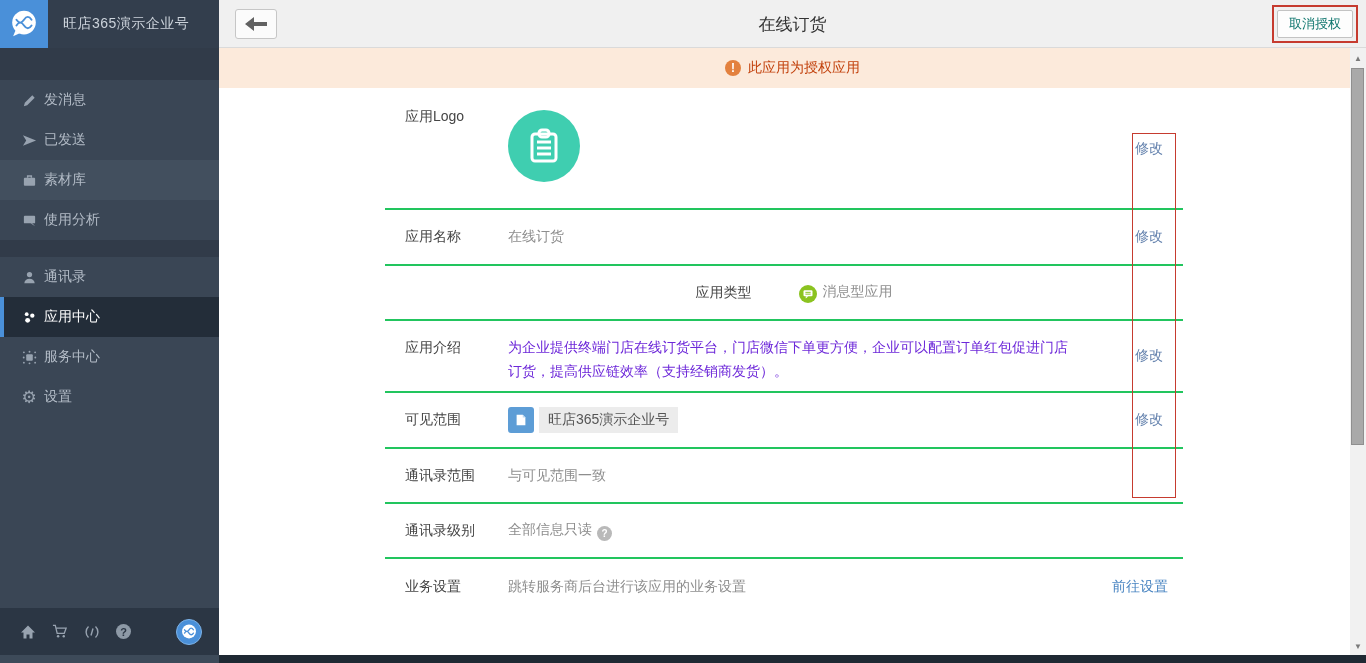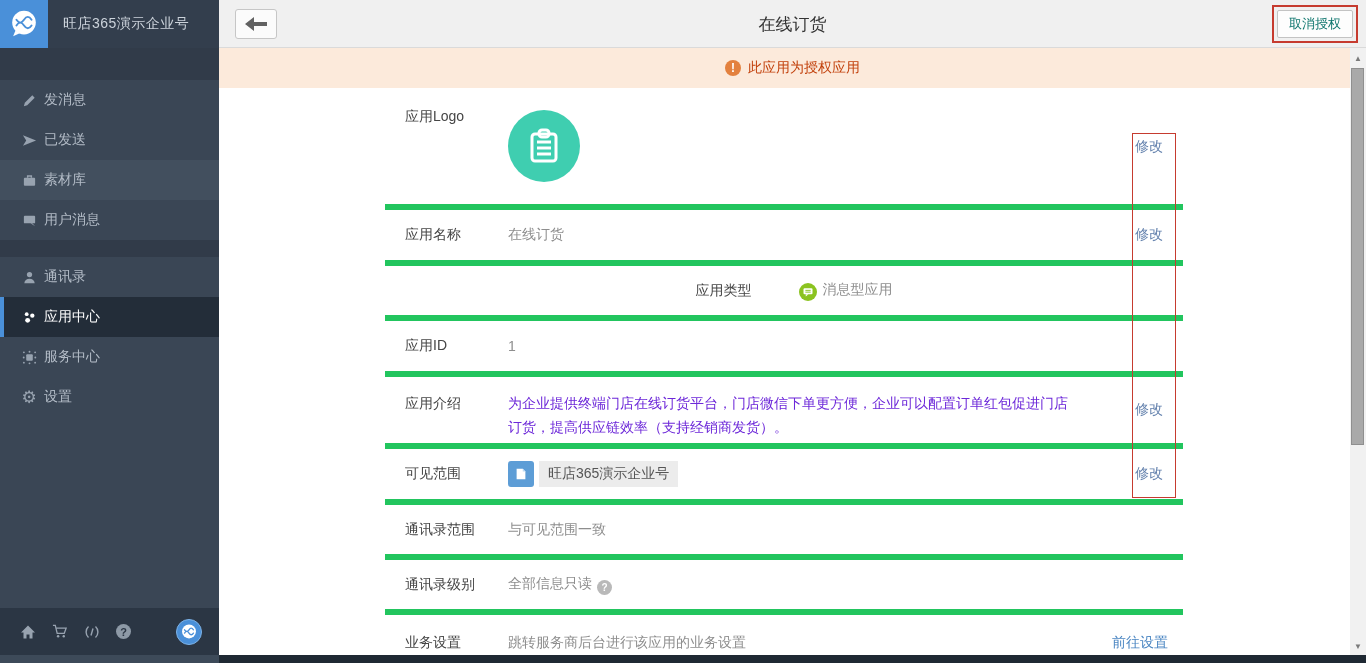--- a/index.html
+++ b/index.html
@@ -33,21 +33,21 @@
   #cancel-btn { min-width:71px; height:28px; background:#fdfdfd; border:1px solid #c3c3c3; border-radius:2px; font-size:13px; color:#0f766e; padding:0 11px; cursor:pointer; font-family:inherit; }
 
   
   #notice { position:absolute; left:219px; top:48px; right:0; height:40px; background:#fceadb; display:flex; align-items:center; justify-content:center; }
   #notice-icon { width:16px; height:16px; border-radius:50%; background:#e3813e; color:#fff; font-size:12px; font-weight:bold; display:flex; align-items:center; justify-content:center; margin-right:7px; }
   #notice-text { font-size:14px; color:#c2410c; }
 
   
   #content { position:absolute; left:219px; top:88px; right:0; height:568px; background:#fff; overflow:hidden; }
   #rows { position:absolute; left:166px; top:2px; width:798px; }
-  .row { position:relative; border-bottom:6px solid #22c55e; display:flex; align-items:center; }
+  .row { position:relative; border-bottom:2px solid #22c55e; display:flex; align-items:center; }
   .row.top-align { align-items:flex-start; }
   .row-label { width:103px; padding-left:20px; font-size:14px; color:#454545; flex:0 0 123px; }
   .row.top-align .row-label { padding-top:18px; }
   .row-value { font-size:14px; color:#8e8e8e; }
   .modify-link { position:absolute; right:20px; top:50%; transform:translateY(-50%); font-size:14px; color:#6381ad; text-decoration:none; cursor:pointer; }
   .go-link { position:absolute; right:15px; top:50%; transform:translateY(-50%); font-size:14px; color:#4b86c2; text-decoration:none; cursor:pointer; }
   #app-logo-circle { width:72px; height:72px; border-radius:50%; background:#3fceb0; margin-top:20px; display:flex; align-items:center; justify-content:center; }
   .type-icon { width:18px; height:18px; border-radius:50%; background:#8bc320; display:inline-flex; align-items:center; justify-content:center; margin-right:6px; vertical-align:-4px; }
   .scope-wrap { display:flex; align-items:center; }
   .scope-icon { width:26px; height:26px; border-radius:3px; background:#5d9dd6; display:flex; align-items:center; justify-content:center; margin-right:5px; }
@@ -106,21 +106,21 @@
       </span>
       <span>素材库</span>
     </div>
     <div class="nav-item">
       <span class="nicon">
         <svg width="15" height="15" viewBox="0 0 16 16">
             <rect x="2" y="3" width="12" height="8" rx="1" fill="#98a3b0"></rect>
             <path d="M11 11 L14 14 L9 11 Z" fill="#98a3b0"></path>
           </svg>
       </span>
-      <span>用户消息</span>
+      <span>使用分析</span>
     </div>
   </div>
 
   <div class="sb-gap" style="top:240px;height:17px;"></div>
 
   <div class="nav-group" style="top:257px;">
     <div class="nav-item">
       <span class="nicon">
         <svg width="15" height="15" viewBox="0 0 16 16">
             <circle cx="8" cy="4.8" r="2.8" fill="#98a3b0"></circle>
@@ -240,24 +240,20 @@
           <svg width="12" height="12" viewBox="0 0 16 16">
               <rect x="2" y="3" width="12" height="8" rx="1.5" fill="#ffffff"></rect>
               <path d="M5 11 L5 14 L8.5 11 Z" fill="#ffffff"></path>
               <line x1="4.5" y1="5.8" x2="11.5" y2="5.8" stroke="#8bc320" stroke-width="1.3"></line>
               <line x1="4.5" y1="8.2" x2="11.5" y2="8.2" stroke="#8bc320" stroke-width="1.3"></line>
             </svg>
         </span><span>消息型应用</span>
       </div>
     </div>
 
-    <div class="row" style="height:56px;">
-      <div class="row-label">应用ID</div>
-      <div class="row-value">1</div>
-    </div>
 
     <div class="row top-align" style="height:72px;">
       <div class="row-label">应用介绍</div>
       <div class="row-value desc-text">为企业提供终端门店在线订货平台，门店微信下单更方便，企业可以配置订单红包促进门店订货，提高供应链效率（支持经销商发货）。</div>
       <a class="modify-link">修改</a>
     </div>
 
     <div class="row" style="height:56px;">
       <div class="row-label">可见范围</div>
       <div class="row-value scope-wrap">

